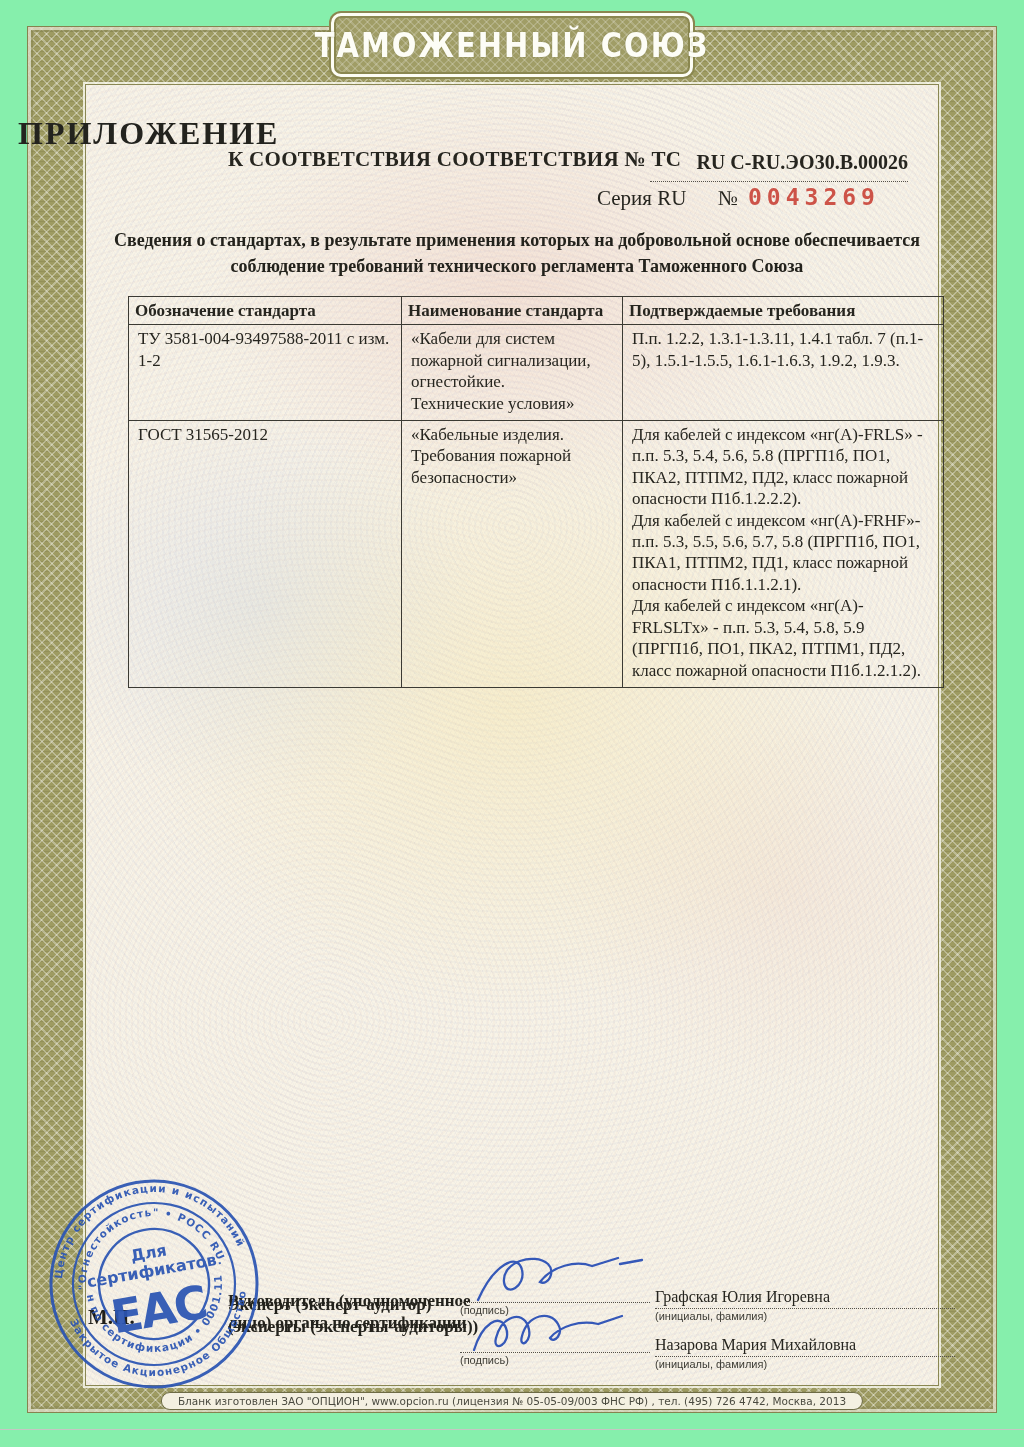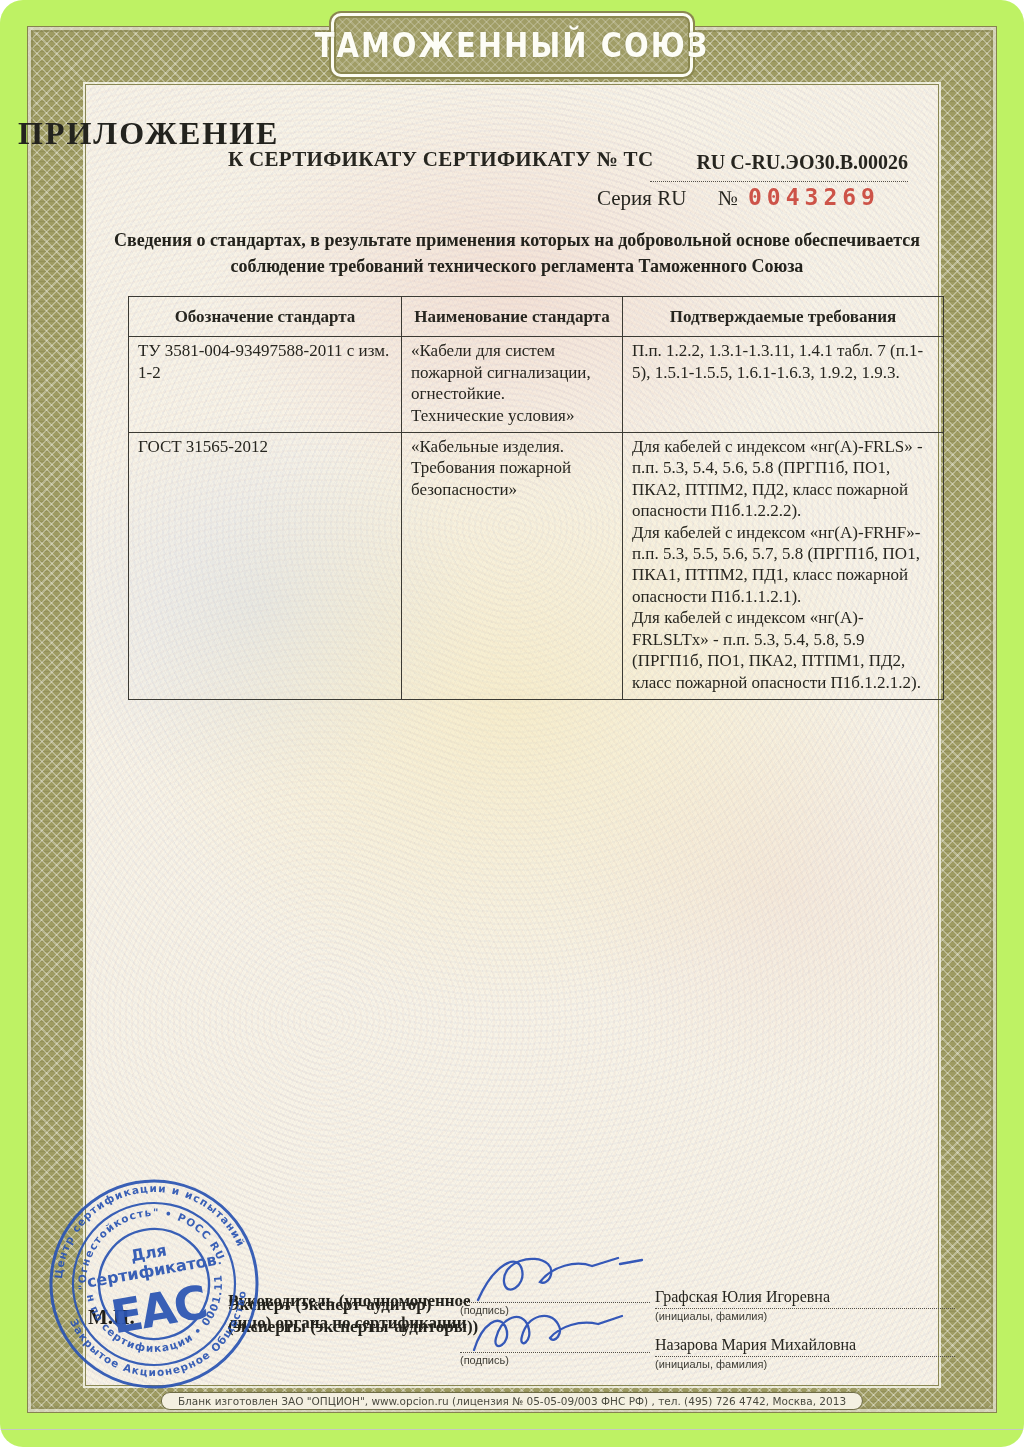--- a/index.html
+++ b/index.html
@@ -1,21 +1,20 @@
 <!DOCTYPE html>
 <html><head>
 <meta charset="utf-8">
 <style>
   html,body{margin:0;padding:0;background:#ffffff;}
   .page{
     position:relative;width:1024px;height:1447px;overflow:hidden;
-    background:#bef264;
+    background:#86efac;
     font-family:"Liberation Serif","DejaVu Serif",serif;
     color:#26251f;
-    border-radius:23px;
   }
   
   .frame{
     position:absolute;left:27px;right:27px;top:26px;bottom:34px;
     background:
       repeating-linear-gradient(45deg, rgba(255,255,255,.32) 0 1.5px, transparent 1.5px 7px),
       repeating-linear-gradient(-45deg, rgba(255,255,255,.32) 0 1.5px, transparent 1.5px 7px),
       repeating-linear-gradient(0deg, rgba(118,115,66,.28) 0 1px, transparent 1px 5px),
       #9e9b62;
     border:1px solid #86834f;
@@ -83,21 +82,21 @@
 
   table.standards{
     position:absolute;left:128px;top:296px;width:815px;
     border-collapse:collapse;table-layout:fixed;
   }
   .standards th,.standards td{
     border:1.6px solid #3b3a33;
     font-size:17px;line-height:1.26;vertical-align:top;
     padding:3px 9px 6px;color:#26251f;
   }
-  .standards th{text-align:center;font-weight:bold;padding:9px 6px;}
+  .standards th{text-align:left;font-weight:bold;padding:3px 6px;}
   .standards td{white-space:pre-line;}
   .col-desig{width:273px;}.col-name{width:221px;}.col-req{width:321px;}
 
   
   .stamp{position:absolute;left:44px;top:1174px;width:220px;height:220px;z-index:4;transform:rotate(-10deg);opacity:.93;}
   .stamp text{fill:#2b55b3;}
   .ring-text{font-family:"DejaVu Sans","Liberation Sans",sans-serif;font-size:10.5px;font-weight:bold;letter-spacing:1.2px;}
   .center-word{font-family:"DejaVu Sans","Liberation Sans",sans-serif;font-weight:bold;font-size:16px;}
   .eac{font-family:"DejaVu Sans","Liberation Sans",sans-serif;font-weight:bold;font-size:46px;letter-spacing:-2px;}
   .mp{position:absolute;left:88px;top:1305px;font-size:21px;font-weight:bold;z-index:3;color:#1f1e19;}
@@ -124,21 +123,21 @@
   <div class="frame"></div>
   <div class="paper"></div>
   <div class="scan-edge"></div>
 
   <div class="badge">
     <span>ТАМОЖЕННЫЙ СОЮЗ</span>
   </div>
 
   <h1 class="title">ПРИЛОЖЕНИЕ</h1>
 
-  <div class="cert-label">К СЕРТИФИКАТУ СЕРТИФИКАТУ  № ТС</div>
+  <div class="cert-label">К СООТВЕТСТВИЯ СООТВЕТСТВИЯ  № ТС</div>
   <div class="cert-number">RU C-RU.ЭО30.В.00026</div>
 
   <div class="series-label">Серия RU</div>
   <div class="num-sign">№</div>
   <div class="serial">0043269</div>
 
   <p class="intro">Сведения о стандартах, в результате применения которых на добровольной основе обеспечивается соблюдение требований технического регламента Таможенного Союза</p>
 
   <table class="standards">
     <colgroup>

